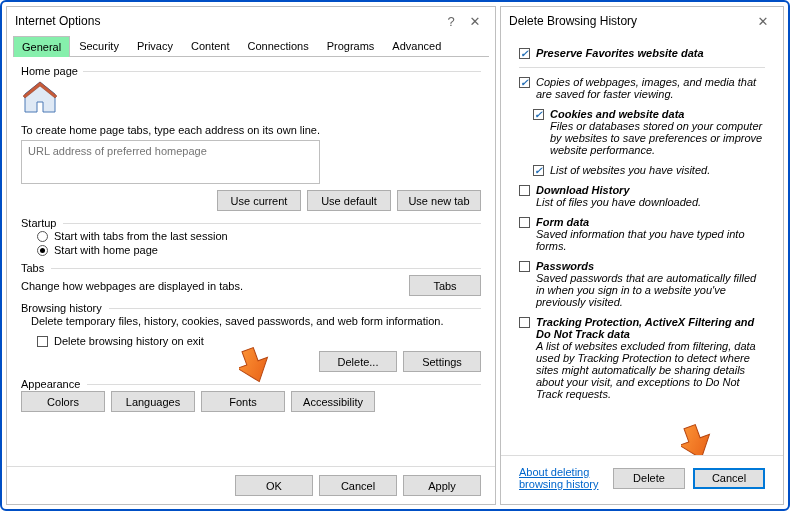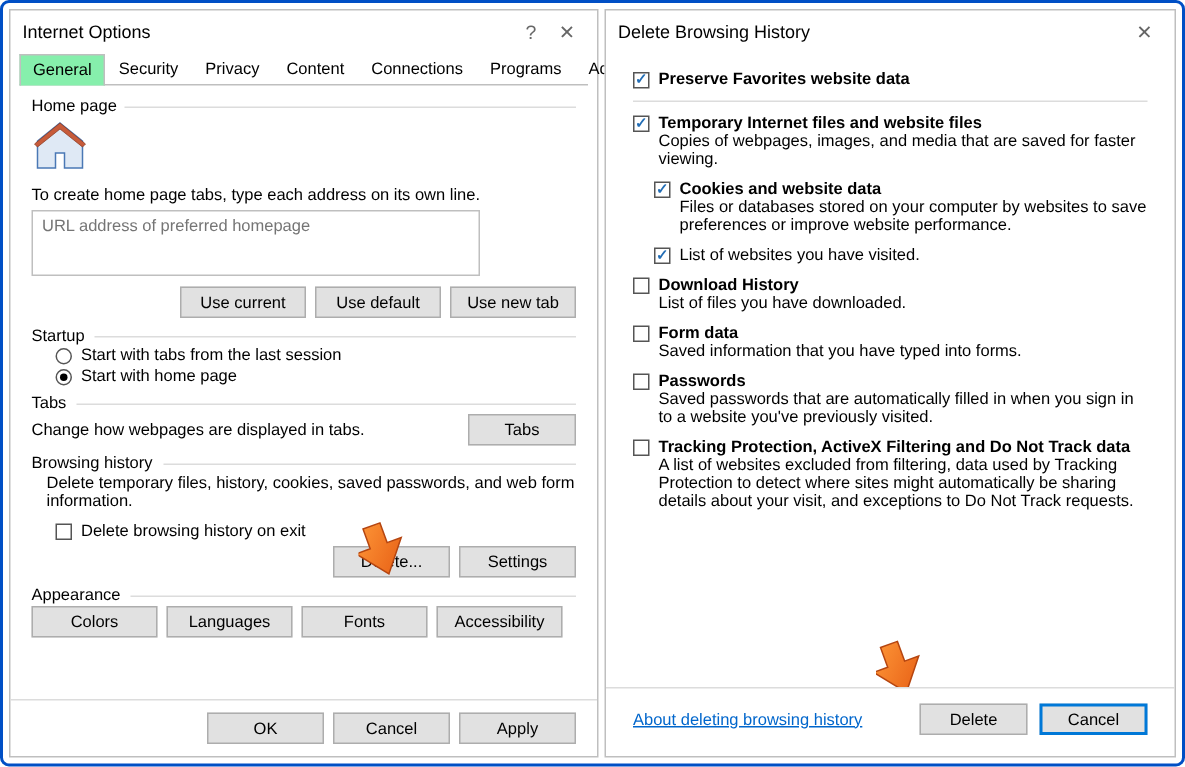--- a/index.html
+++ b/index.html
@@ -1,18 +1,18 @@
 <!DOCTYPE html>
 <html><head>
 <meta charset="utf-8">
 <style>
   * { box-sizing: border-box; font-family: 'Segoe UI', Tahoma, sans-serif; }
   body { margin: 0; padding: 4px; background: #fff; width: 790px; height: 511px; display: flex; gap: 4px; border: 2px solid #004fc5; border-radius: 6px; }
   .dialog { background: #fff; border: 1px solid #bfbfbf; display: flex; flex-direction: column; font-size: 11px; color: #000; }
-  .dialog.left { width: 393px; }
+  .dialog.left { width: 490px; }
   .dialog.right { flex: 1; }
   .titlebar { height: 28px; display: flex; align-items: center; padding: 0 8px; color: #000; font-size: 12px; }
   .titlebar .title { flex: 1; }
   .titlebar .btn { width: 24px; text-align: center; color: #666; font-size: 13px; cursor: default; }
   .tabs { display: flex; border-bottom: 1px solid #bfbfbf; margin: 0 6px; }
   .tab { padding: 4px 8px; font-size: 11px; border: 1px solid transparent; border-bottom: none; cursor: default; color: #000; }
   .tab.active { border-color: #bfbfbf; background: #86efac; position: relative; top: 1px; }
   .body { flex: 1; padding: 8px 14px; overflow: hidden; }
   .groupbox { margin-bottom: 6px; }
   .groupbox .legend { font-size: 11px; margin-bottom: 2px; }
@@ -27,21 +27,21 @@
   button.win.wide { min-width: 84px; }
   .radio-row, .check-row { display: flex; align-items: center; gap: 6px; margin: 2px 0 2px 16px; }
   .radio { width: 11px; height: 11px; border: 1px solid #555; border-radius: 50%; display: inline-flex; align-items: center; justify-content: center; }
   .radio.checked::after { content: ''; width: 5px; height: 5px; background: #000; border-radius: 50%; }
   .checkbox { width: 11px; height: 11px; border: 1px solid #555; display: inline-flex; align-items: center; justify-content: center; }
   .checkbox.checked::after { content: '✓'; font-size: 10px; line-height: 1; color: #226db5; font-weight: bold; }
   .tabs-line { display: flex; align-items: center; gap: 10px; }
   .tabs-line .txt { flex: 1; }
   .footer { border-top: 1px solid #dcdcdc; padding: 8px 14px; display: flex; gap: 6px; justify-content: flex-end; }
   .desc-block { margin: 6px 0 8px 10px; }
-  .delete-body { padding: 12px 18px 4px 18px; flex: 1; overflow: hidden; }
+  .delete-body { padding: 12px 18px 4px 18px; flex: 1; overflow: hidden; font-style: italic; }
   .opt { display: flex; gap: 6px; margin-bottom: 8px; padding-left: 0px; }
   .opt .cb { flex-shrink: 0; margin-top: 1px; }
   .opt .texts { flex: 1; }
   .opt .label { font-weight: bold; font-size: 11px; }
   .opt .desc { font-size: 11px; color: #000; }
   .opt.indent { padding-left: 14px; }
   .sep { border-top: 1px solid #dcdcdc; margin: 0 0 8px 0; }
   .right-footer { padding: 10px 18px 14px 18px; display: flex; align-items: center; border-top: 1px solid #dcdcdc; }
   .link { color: #0066cc; text-decoration: underline; font-size: 11px; cursor: default; }
   .right-footer .spacer { flex: 1; }
@@ -167,21 +167,20 @@
     <div class="opt">
         <span class="cb checkbox checked"></span>
         <div class="texts">
           <div class="label">Preserve Favorites website data</div>
         </div>
       </div>
       <div class="sep"></div>
       <div class="opt">
         <span class="cb checkbox checked"></span>
         <div class="texts">
-          <div class="label">Temporary Internet files and website files</div>
           <div class="desc">Copies of webpages, images, and media that are saved for faster viewing.</div>
         </div>
       </div>
       <div class="opt indent">
         <span class="cb checkbox checked"></span>
         <div class="texts">
           <div class="label">Cookies and website data</div>
           <div class="desc">Files or databases stored on your computer by websites to save preferences or improve website performance.</div>
         </div>
       </div>

